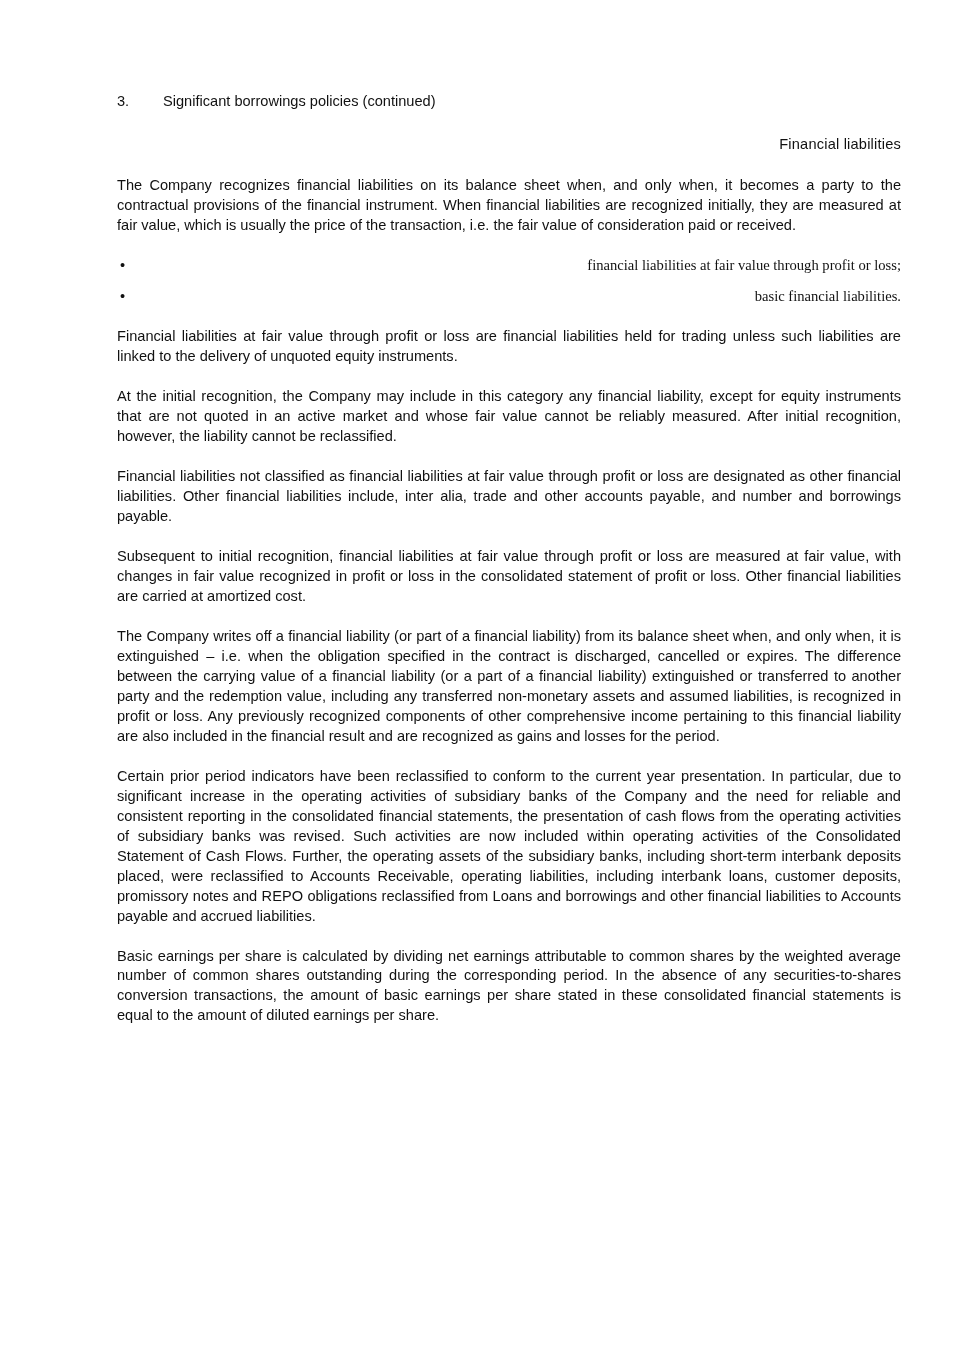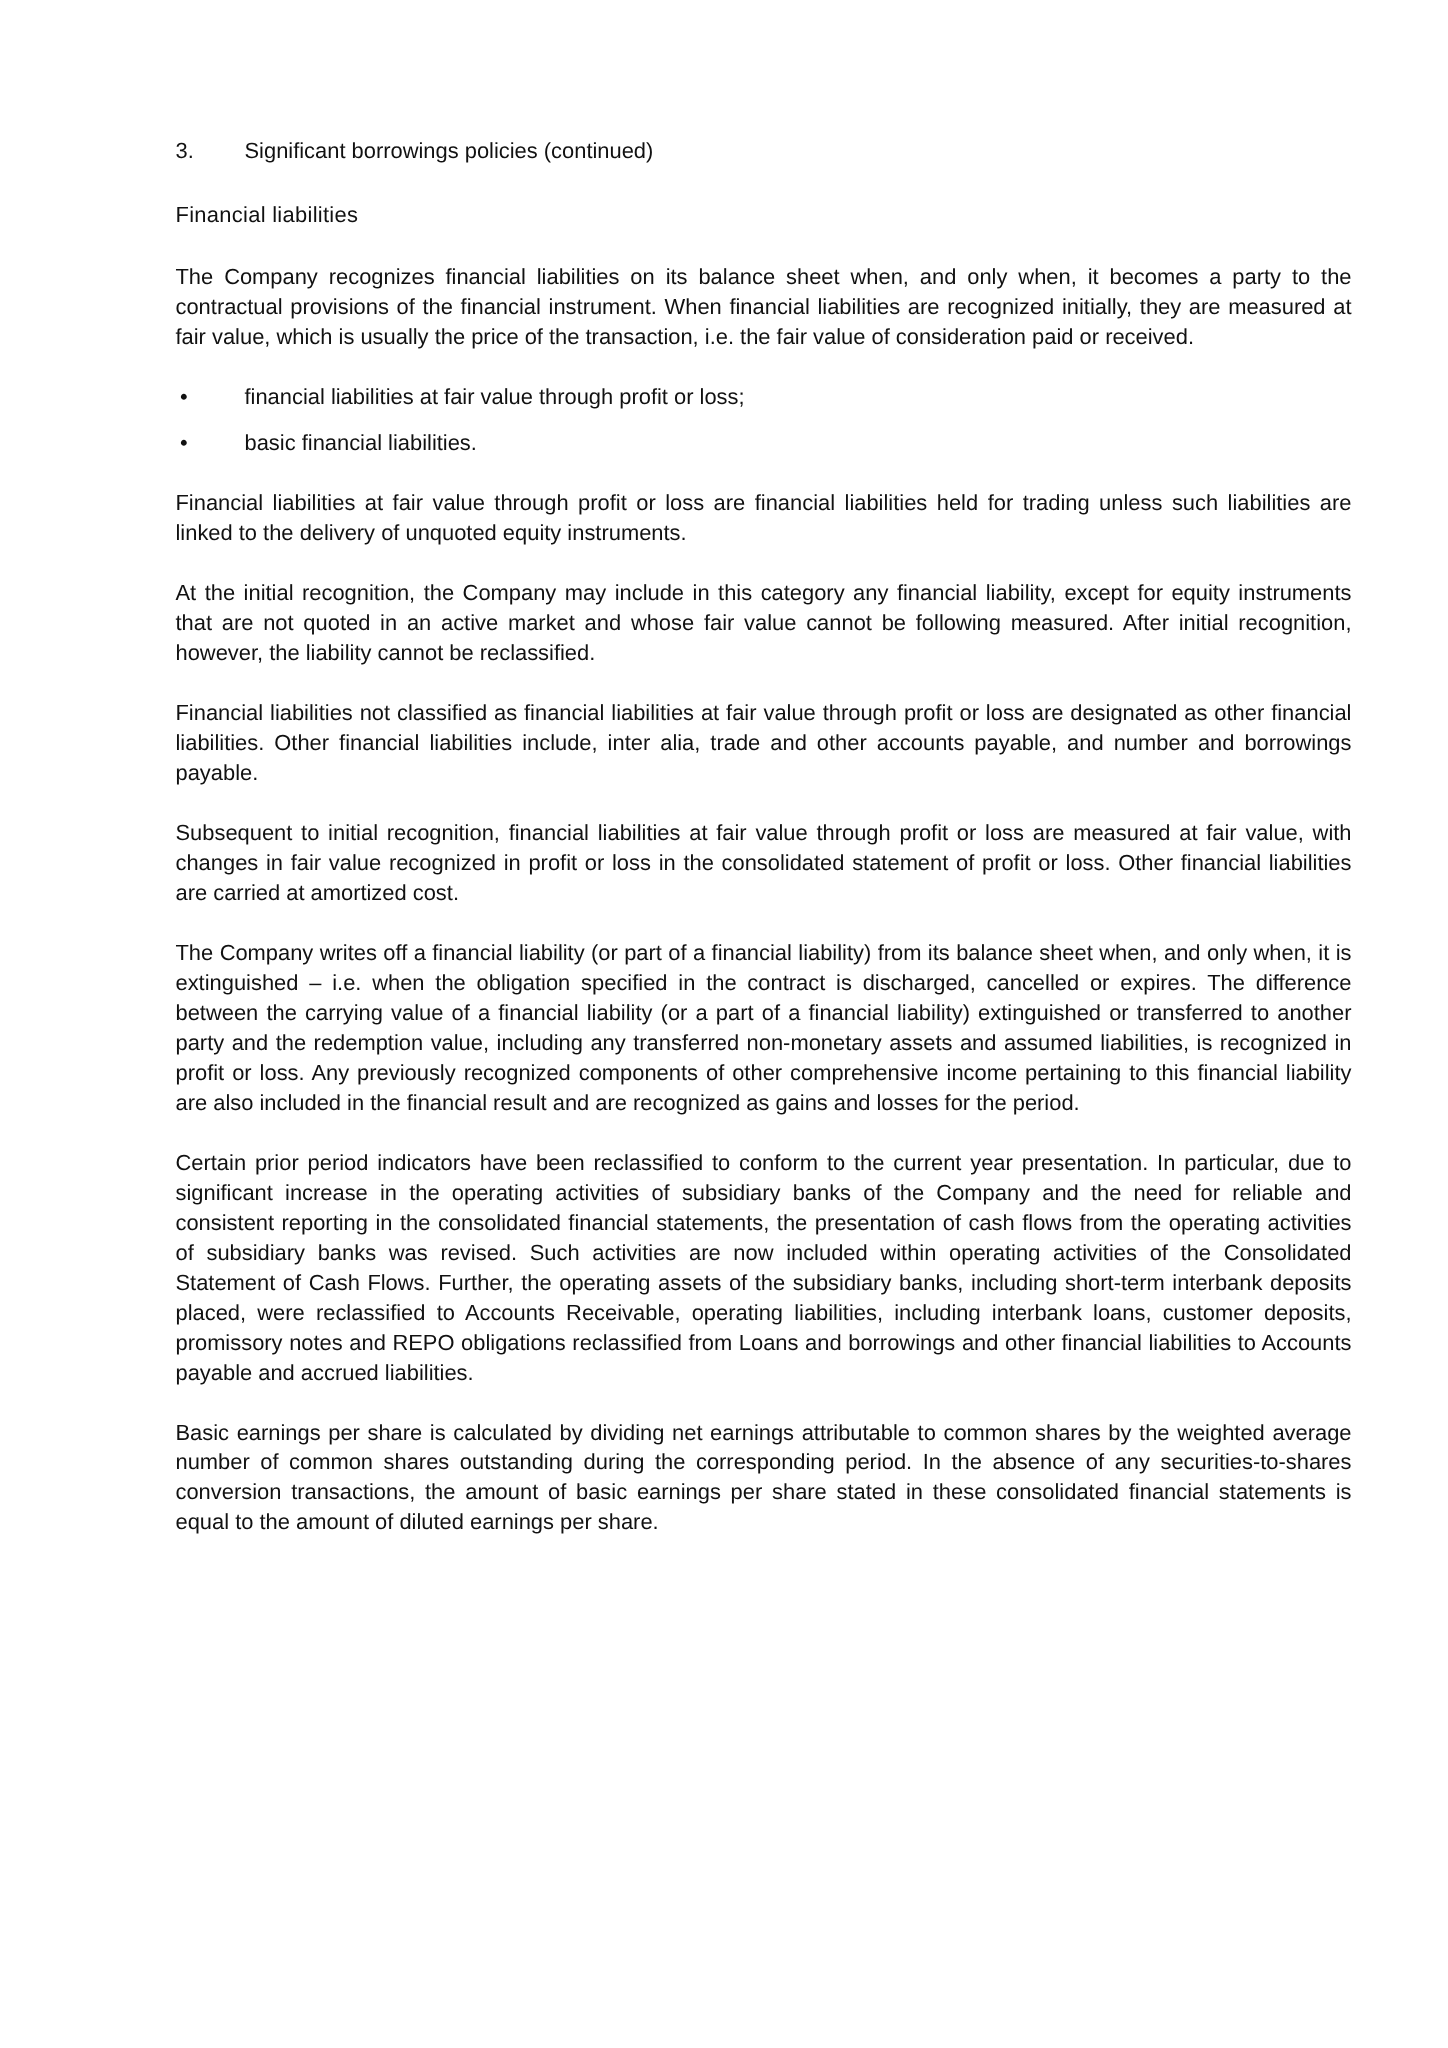--- a/index.html
+++ b/index.html
@@ -21,39 +21,41 @@
   }
   .heading-num {
     flex: 0 0 46px;
   }
   .heading-text {
     flex: 1;
   }
   .subheading {
     margin: 0 0 21px 0;
     letter-spacing: 0.2px;
+    text-align: right;
   }
   p.body-par {
     margin: 0 0 20px 0;
     text-align: justify;
   }
   .bullet-list {
     margin: 0 0 20px 0;
   }
   .bullet-item {
     display: flex;
     margin: 0 0 11px 0;
   }
   .bullet-glyph {
     flex: 0 0 46px;
     padding-left: 3px;
   }
   .bullet-text {
     flex: 1;
-    text-align: left;
+    text-align: right;
+    font-family: Liberation Serif, serif;
   }
 </style>
 </head>
 <body>
 
 <div class="page">
 
   <div class="heading-row">
     <span class="heading-num">3.</span>
     <span class="heading-text">Significant borrowings policies (continued)</span>
@@ -70,21 +72,21 @@
       <span class="bullet-text">financial liabilities at fair value through profit or loss;</span>
     </div>
     <div class="bullet-item">
       <span class="bullet-glyph">•</span>
       <span class="bullet-text">basic financial liabilities.</span>
     </div>
   </div>
 
   <p class="body-par">Financial liabilities at fair value through profit or loss are financial liabilities held for trading unless such liabilities are linked to the delivery of unquoted equity instruments.</p>
 
-  <p class="body-par">At the initial recognition, the Company may include in this category any financial liability, except for equity instruments that are not quoted in an active market and whose fair value cannot be following measured. After initial recognition, however, the liability cannot be reclassified.</p>
+  <p class="body-par">At the initial recognition, the Company may include in this category any financial liability, except for equity instruments that are not quoted in an active market and whose fair value cannot be reliably measured. After initial recognition, however, the liability cannot be reclassified.</p>
 
   <p class="body-par">Financial liabilities not classified as financial liabilities at fair value through profit or loss are designated as other financial liabilities. Other financial liabilities include, inter alia, trade and other accounts payable, and number and borrowings payable.</p>
 
   <p class="body-par">Subsequent to initial recognition, financial liabilities at fair value through profit or loss are measured at fair value, with changes in fair value recognized in profit or loss in the consolidated statement of profit or loss. Other financial liabilities are carried at amortized cost.</p>
 
   <p class="body-par">The Company writes off a financial liability (or part of a financial liability) from its balance sheet when, and only when, it is extinguished – i.e. when the obligation specified in the contract is discharged, cancelled or expires. The difference between the carrying value of a financial liability (or a part of a financial liability) extinguished or transferred to another party and the redemption value, including any transferred non-monetary assets and assumed liabilities, is recognized in profit or loss. Any previously recognized components of other comprehensive income pertaining to this financial liability are also included in the financial result and are recognized as gains and losses for the period.</p>
 
   <p class="body-par">Certain prior period indicators have been reclassified to conform to the current year presentation. In particular, due to significant increase in the operating activities of subsidiary banks of the Company and the need for reliable and consistent reporting in the consolidated financial statements, the presentation of cash flows from the operating activities of subsidiary banks was revised. Such activities are now included within operating activities of the Consolidated Statement of Cash Flows. Further, the operating assets of the subsidiary banks, including short-term interbank deposits placed, were reclassified to Accounts Receivable, operating liabilities, including interbank loans, customer deposits, promissory notes and REPO obligations reclassified from Loans and borrowings and other financial liabilities to Accounts payable and accrued liabilities.</p>
 
 

